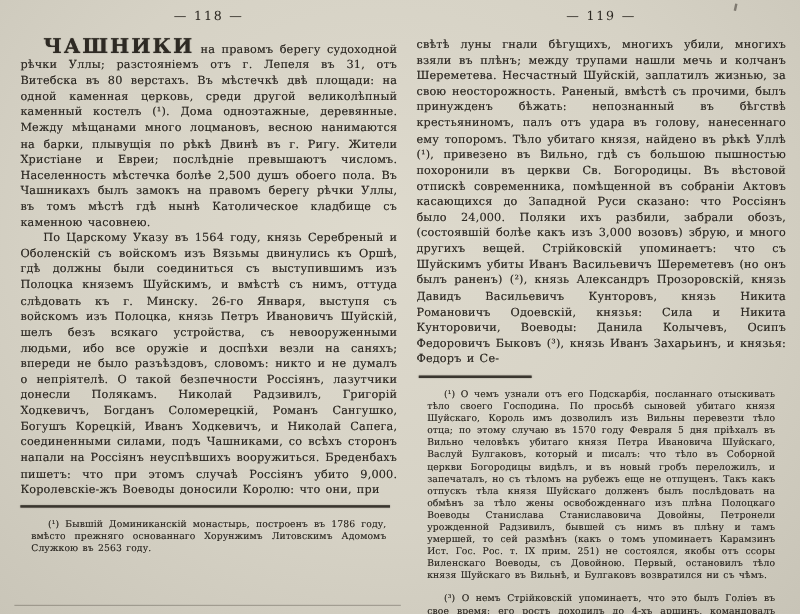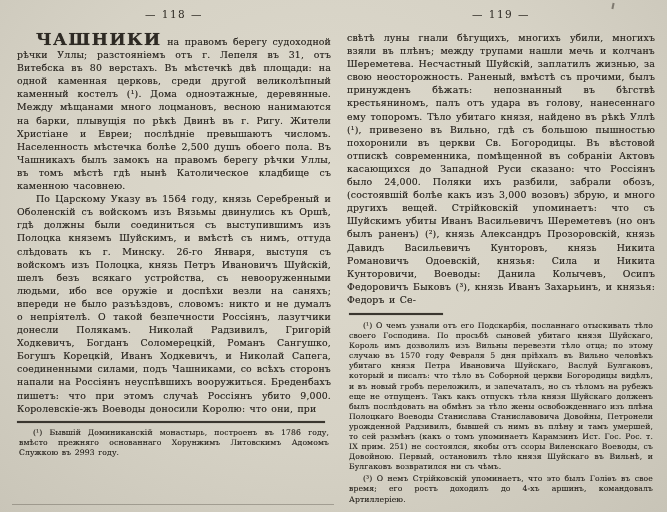--- a/index.html
+++ b/index.html
@@ -65,21 +65,21 @@
   .fn-rule-short { width: 94px; margin: 7px 0 6px 2px; }
 
   .footnotes {
     font-size: 7.7px;
     line-height: 10.1px;
     text-align: justify;
     letter-spacing: 0.1px;
     word-spacing: 1px;
     text-shadow: 0 0 0.4px rgba(46,42,36,0.5);
   }
-  .footnotes p { margin: 2px; text-indent: 14px; }
+  .footnotes p { margin: 9px; text-indent: 14px; }
 
   .scan-speck {
     position: absolute;
     top: 3px;
     left: 612px;
     width: 2px;
     height: 6px;
     background: rgba(60,55,48,0.55);
     transform: rotate(12deg);
   }
@@ -103,21 +103,21 @@
     <div class="body-text">
 
       <p class="indent gap-above"><span class="section-heading">ЧАШНИКИ</span><span> на правомъ берегу судоходной рѣчки Уллы; разстояніемъ отъ г. Лепеля въ 31, отъ Витебска въ 80 верстахъ. Въ мѣстечкѣ двѣ площади: на одной каменная церковь, среди другой великолѣпный каменный костелъ (¹). Дома одноэтажные, деревянные. Между мѣщанами много лоцмановъ, весною нанимаются на барки, плывущія по рѣкѣ Двинѣ въ г. Ригу. Жители Христіане и Евреи; послѣдніе превышаютъ числомъ. Населенность мѣстечка болѣе 2,500 душъ обоего пола. Въ Чашникахъ былъ замокъ на правомъ берегу рѣчки Уллы, въ томъ мѣстѣ гдѣ нынѣ Католическое кладбище съ каменною часовнею.</span></p>
 
       <p class="indent">По Царскому Указу въ 1564 году, князь Серебреный и Оболенскій съ войскомъ изъ Вязьмы двинулись къ Оршѣ, гдѣ должны были соединиться съ выступившимъ изъ Полоцка княземъ Шуйскимъ, и вмѣстѣ съ нимъ, оттуда слѣдовать къ г. Минску. 26-го Января, выступя съ войскомъ изъ Полоцка, князь Петръ Ивановичъ Шуйскій, шелъ безъ всякаго устройства, съ невооруженными людьми, ибо все оружіе и доспѣхи везли на саняхъ; впереди не было разъѣздовъ, словомъ: никто и не думалъ о непріятелѣ. О такой безпечности Россіянъ, лазутчики донесли Полякамъ. Николай Радзивилъ, Григорій Ходкевичъ, Богданъ Соломерецкій, Романъ Сангушко, Богушъ Корецкій, Иванъ Ходкевичъ, и Николай Сапега, соединенными силами, подъ Чашниками, со всѣхъ сторонъ напали на Россіянъ неуспѣвшихъ вооружиться. Бреденбахъ пишетъ: что при этомъ случаѣ Россіянъ убито 9,000. Королевскіе-жъ Воеводы доносили Королю: что они, при</p>
     </div>
 
     <div class="fn-rule fn-rule-long"></div>
 
     <div class="footnotes">
-      <p>(¹) Бывшій Доминиканскій монастырь, построенъ въ 1786 году, вмѣсто прежняго основаннаго Хорунжимъ Литовскимъ Адомомъ Служкою въ 2993 году.</p>
+      <p>(¹) Бывшій Доминиканскій монастырь, построенъ въ 1786 году, вмѣсто прежняго основаннаго Хорунжимъ Литовскимъ Адомомъ Служкою въ 2563 году.</p>
     </div>
   </div>
 
   <div class="page page-right">
     <div class="page-number">— 119 —</div>
 
     <div class="body-text">
       <p>свѣтѣ луны гнали бѣгущихъ, многихъ убили, многихъ взяли въ плѣнъ; между трупами нашли мечь и колчанъ Шереметева. Несчастный Шуйскій, заплатилъ жизнью, за свою неосторожность. Раненый, вмѣстѣ съ прочими, былъ принужденъ бѣжать: непознанный въ бѣгствѣ крестьяниномъ, палъ отъ удара въ голову, нанесеннаго ему топоромъ. Тѣло убитаго князя, найдено въ рѣкѣ Уллѣ (¹), привезено въ Вильно, гдѣ съ большою пышностью похоронили въ церкви Св. Богородицы. Въ вѣстовой отпискѣ современника, помѣщенной въ собраніи Актовъ касающихся до Западной Руси сказано: что Россіянъ было 24,000. Поляки ихъ разбили, забрали обозъ, (состоявшій болѣе какъ изъ 3,000 возовъ) збрую, и много другихъ вещей. Стрійковскій упоминаетъ: что съ Шуйскимъ убиты Иванъ Васильевичъ Шереметевъ (но онъ былъ раненъ) (²), князь Александръ Прозоровскій, князь Давидъ Васильевичъ Кунторовъ, князь Никита Романовичъ Одоевскій, князья: Сила и Никита Кунторовичи, Воеводы: Данила Колычевъ, Осипъ Федоровичъ Быковъ (³), князь Иванъ Захарьинъ, и князья: Федоръ и Се-</p>
     </div>
 

